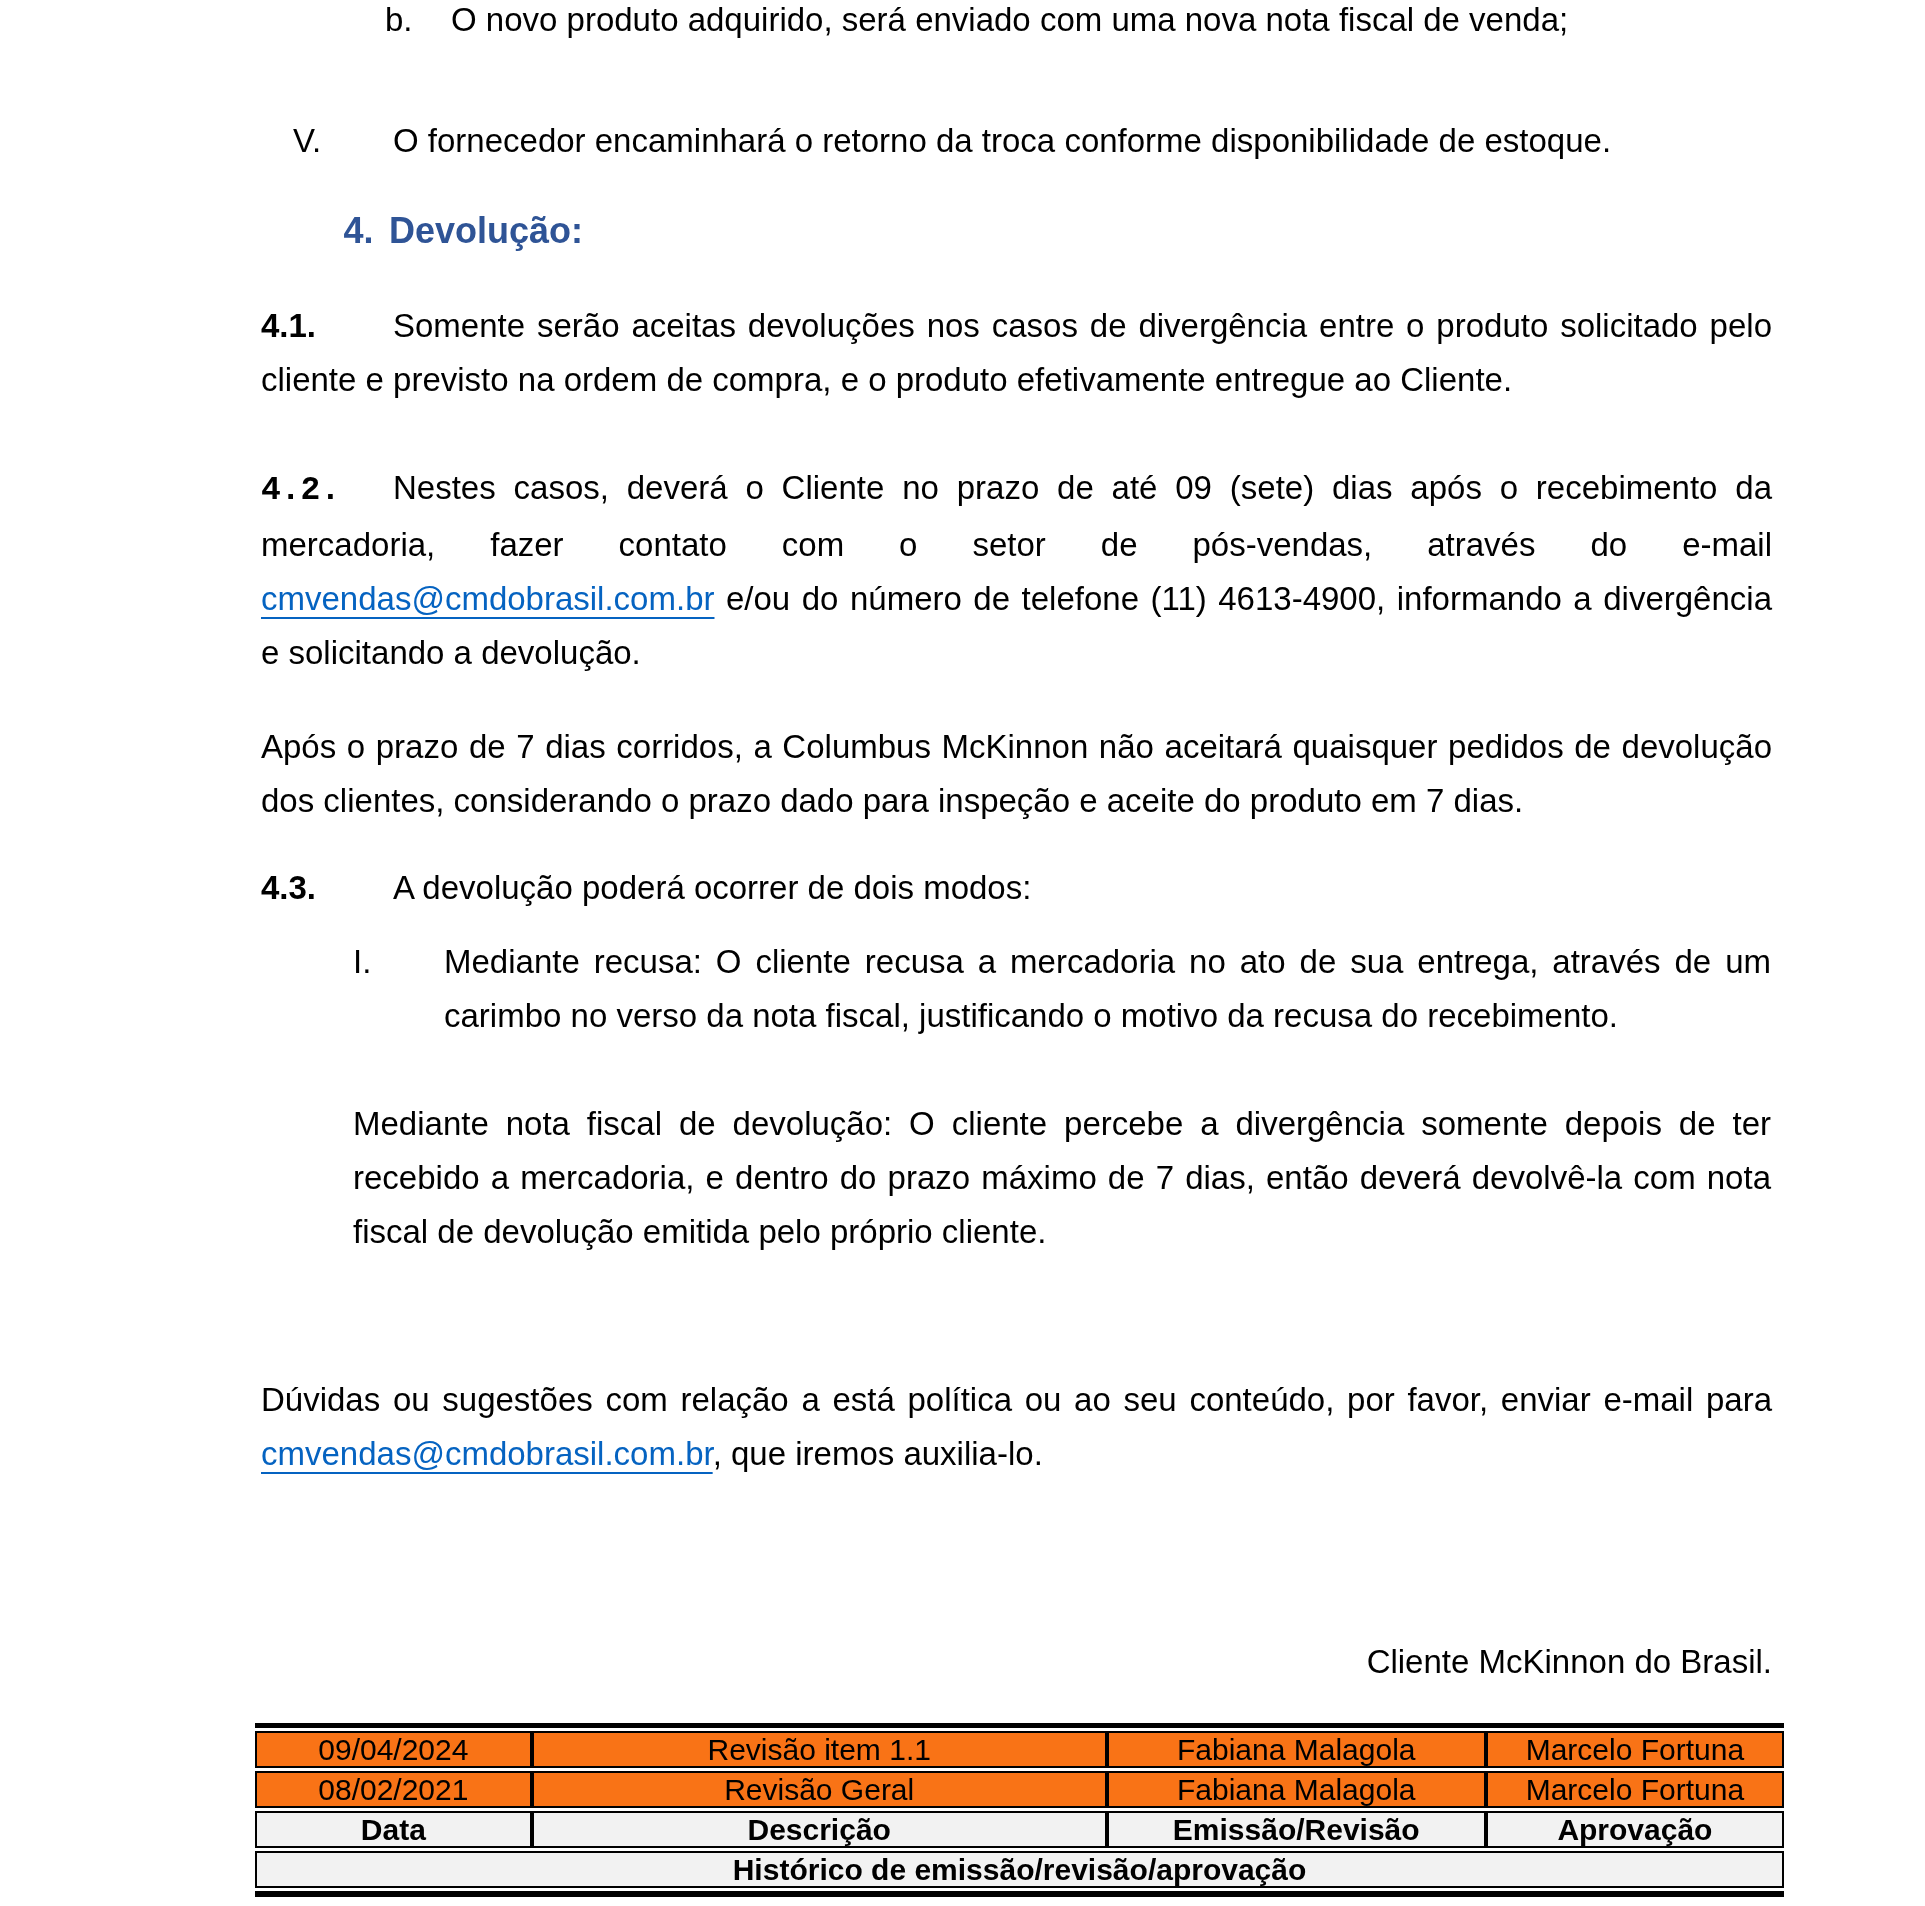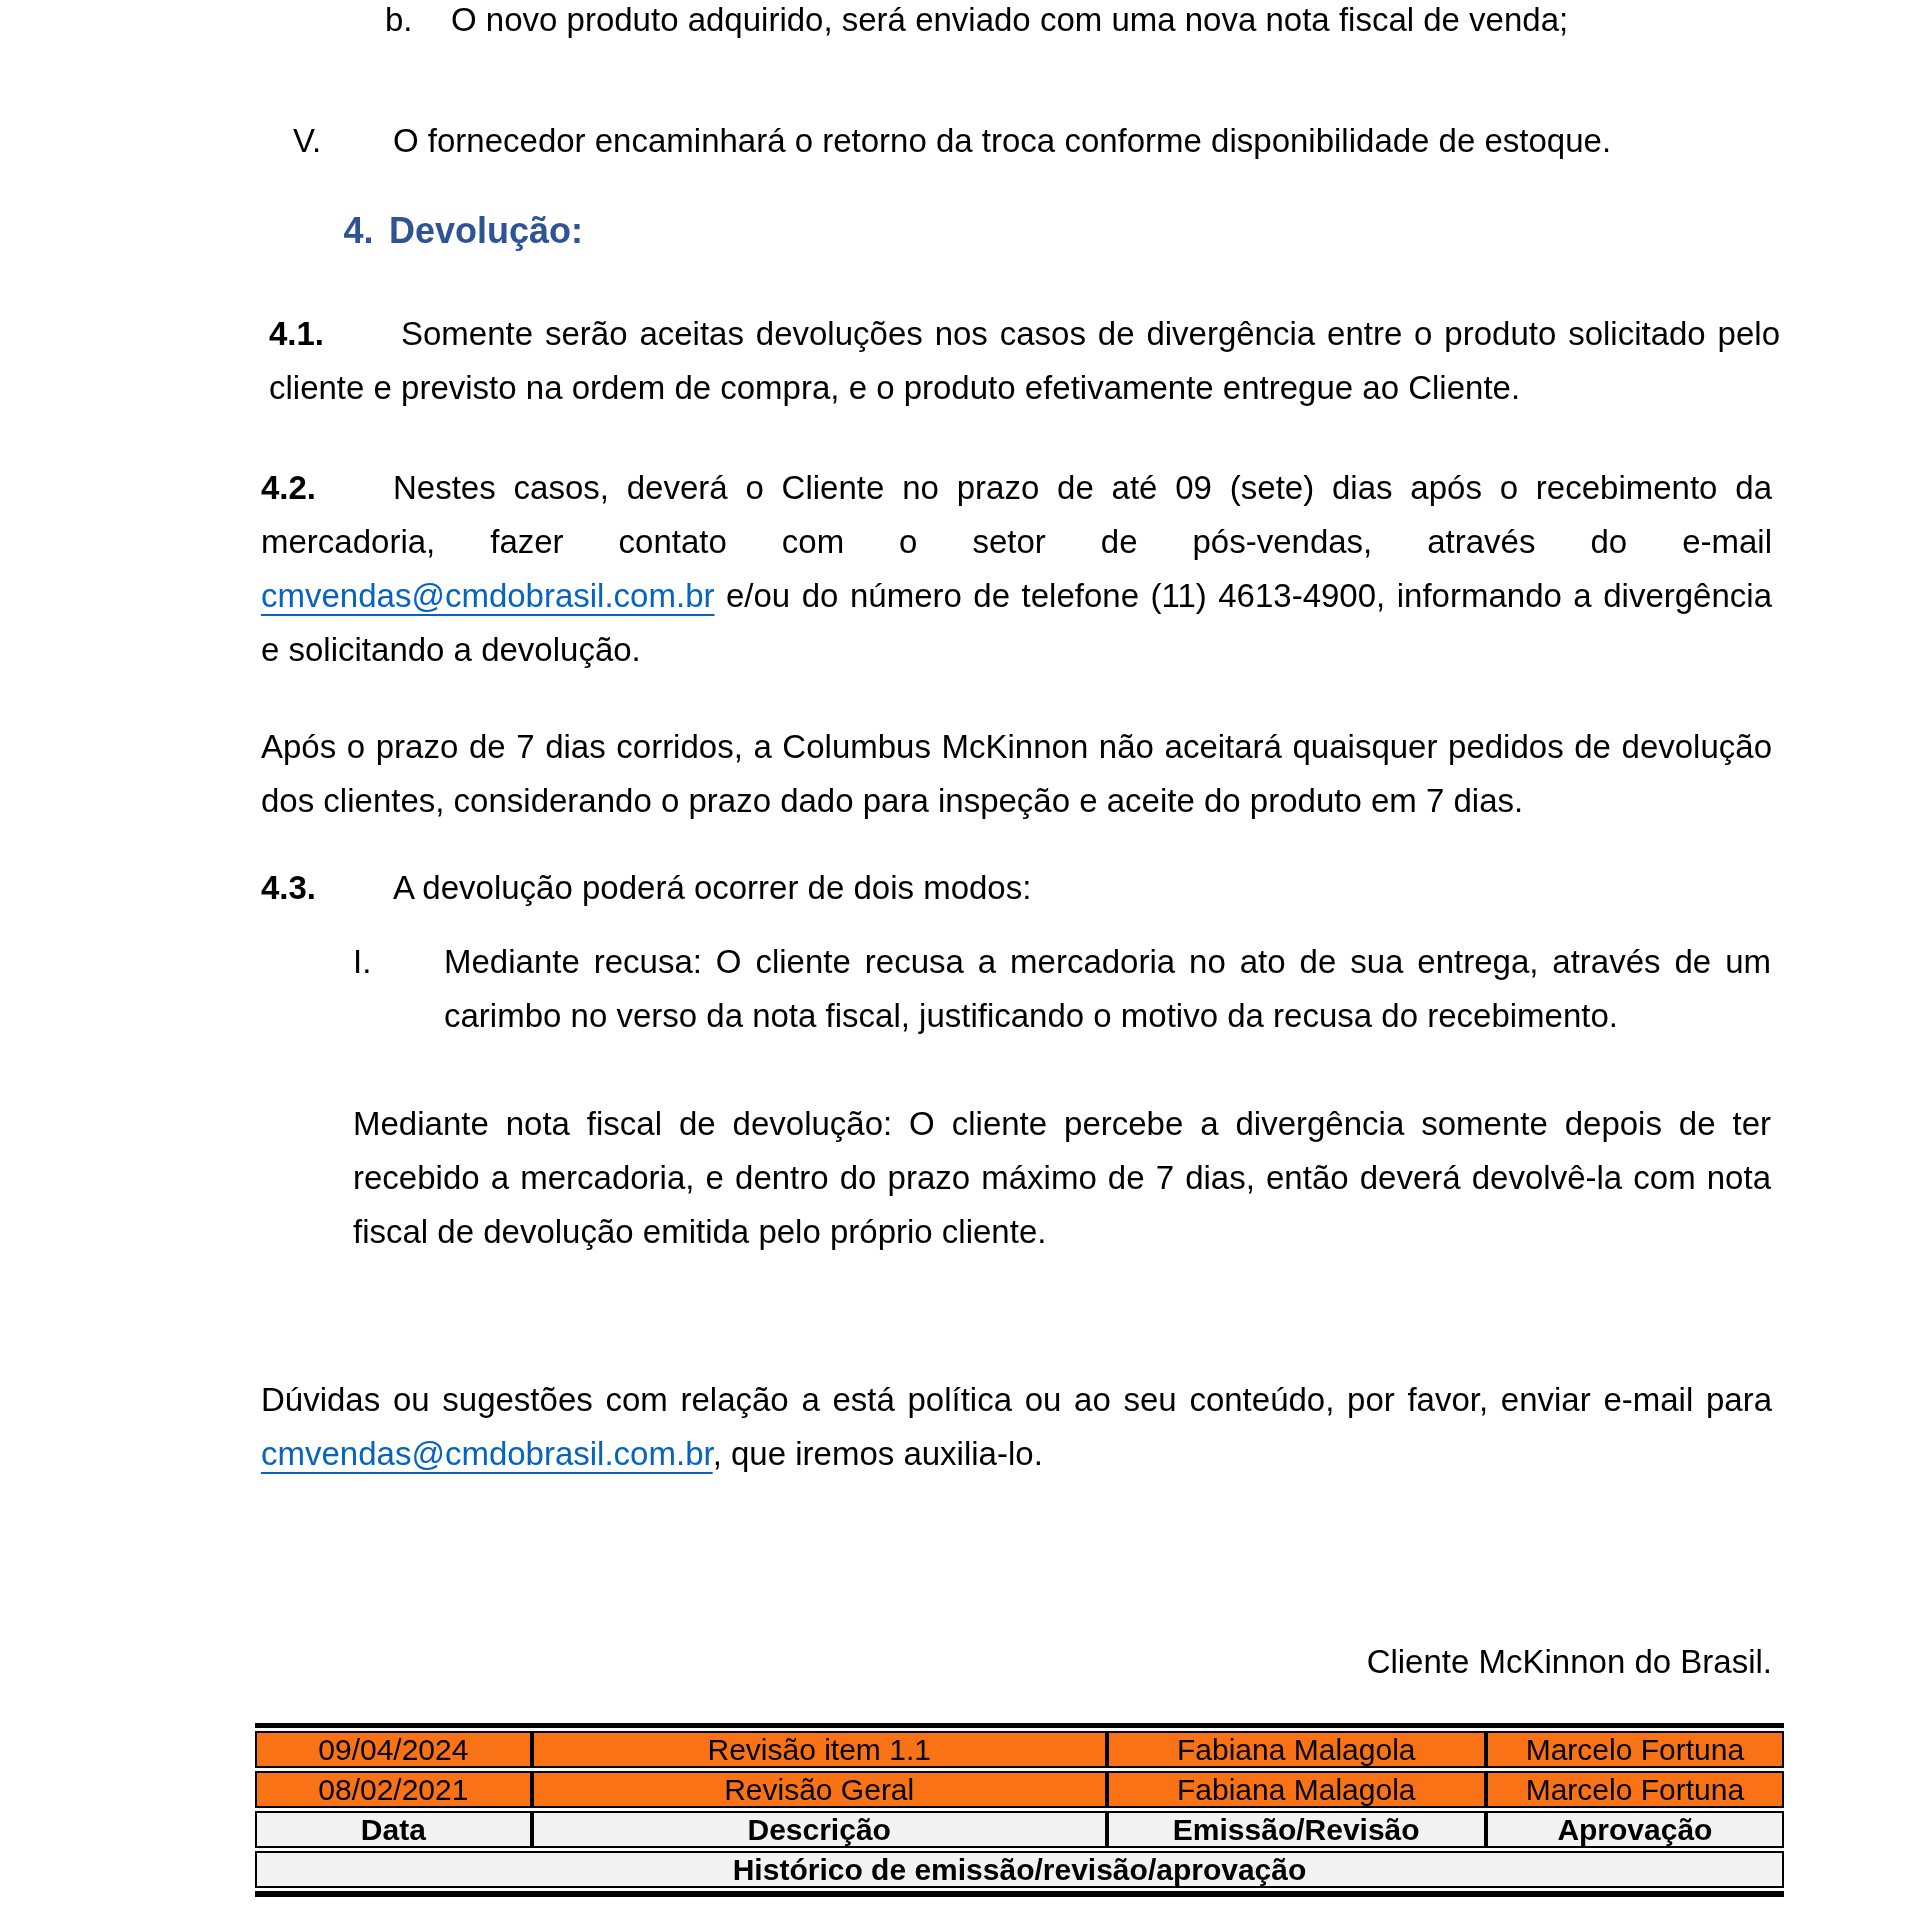--- a/index.html
+++ b/index.html
@@ -81,26 +81,26 @@
 
   <div class="block flexitem" style="top:114px;left:293px;width:1511px;">
     <span class="num" style="width:100px;">V.</span>
     <span class="txt">O fornecedor encaminhará o retorno da troca conforme disponibilidade de estoque.</span>
   </div>
 
   <div class="block heading" style="top:208px;left:328px;text-align:center;">
     <span class="hnum">4.</span><span>Devolução:</span>
   </div>
 
-  <p class="block just numpara" style="top:299px;left:261px;width:1511px;margin:8px;">
+  <p class="block just numpara" style="top:299px;left:261px;width:1511px;margin:0;">
     <span class="num" style="width:132px;">4.1.</span><span>Somente serão aceitas devoluções nos casos de divergência entre o produto solicitado pelo cliente e previsto na ordem de compra, e o produto efetivamente entregue ao Cliente.</span>
   </p>
 
   <p class="block just numpara" style="top:461px;left:261px;width:1511px;margin:0;">
-    <span class="num" style="width:132px;">4.2.</span><span>Nestes casos, deverá o Cliente no prazo de até 09 (sete) dias após o recebimento da mercadoria, fazer contato com o setor de pós-vendas, através do e-mail</span>
+    <span class="num" style="width:132px;font-family:Liberation Mono, monospace;">4.2.</span><span>Nestes casos, deverá o Cliente no prazo de até 09 (sete) dias após o recebimento da mercadoria, fazer contato com o setor de pós-vendas, através do e-mail</span>
     <a class="email">cmvendas@cmdobrasil.com.br</a>
     <span>e/ou do número de telefone (11) 4613-4900, informando a divergência e solicitando a devolução.</span>
   </p>
 
   <p class="block just" style="top:720px;left:261px;width:1511px;margin:0;">Após o prazo de 7 dias corridos, a Columbus McKinnon não aceitará quaisquer pedidos de devolução dos clientes, considerando o prazo dado para inspeção e aceite do produto em 7 dias.</p>
 
   <p class="block numpara" style="top:861px;left:261px;width:1511px;margin:0;">
     <span class="num" style="width:132px;">4.3.</span><span>A devolução poderá ocorrer de dois modos:</span>
   </p>
 

